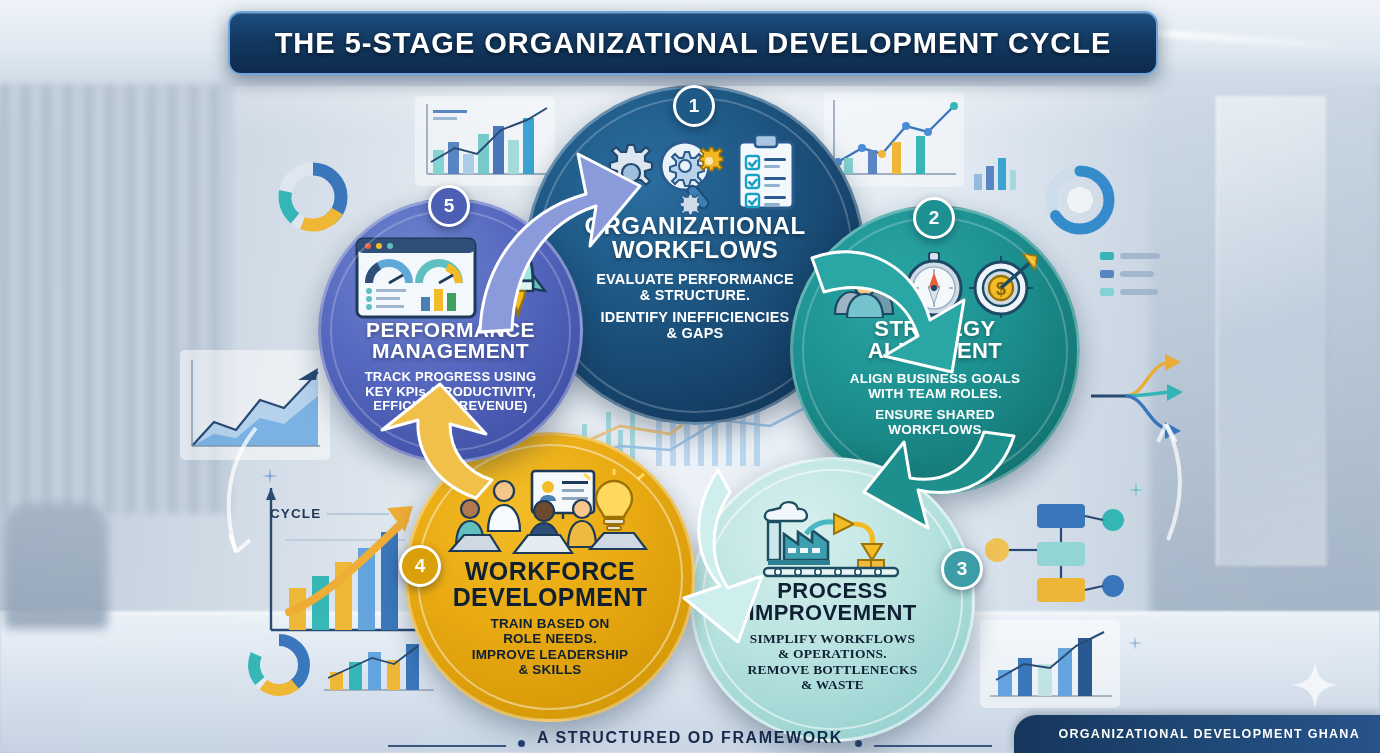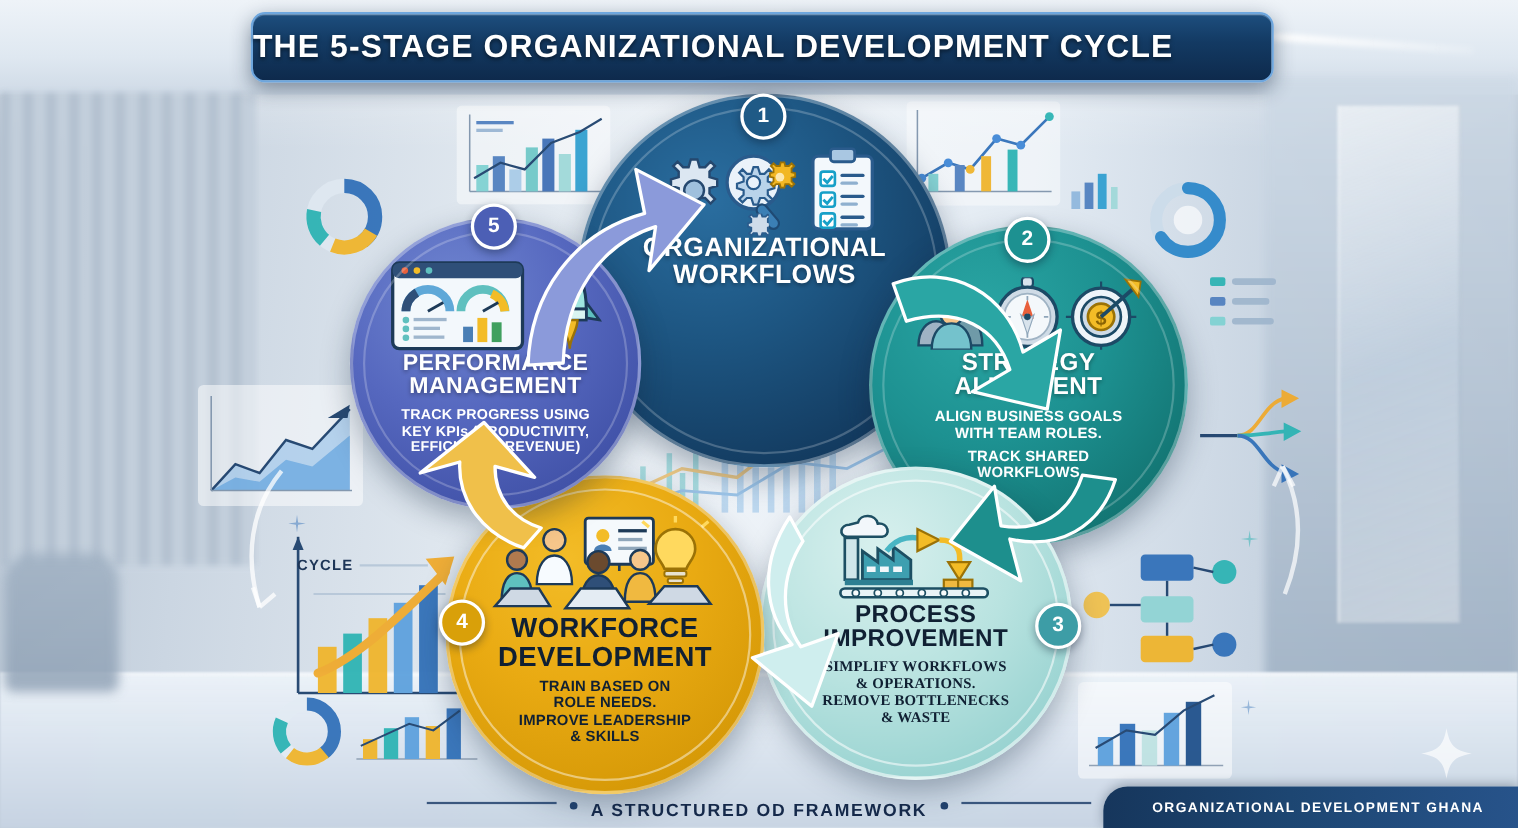--- a/index.html
+++ b/index.html
@@ -62,21 +62,21 @@
     filter: blur(5px); opacity:.82;
   }
 
   
   .title-bar {
     position:absolute; left:228px; top:11px; width:930px; height:64px;
     border-radius: 13px;
     background: linear-gradient(180deg,#1d4e7e 0%, #133a63 42%, #0e2a4c 100%);
     border: 2.5px solid #6ea6dd;
     box-shadow: 0 6px 18px rgba(12,30,55,.45), inset 0 1px 0 rgba(255,255,255,.22);
-    display:flex; align-items:center; 
+    display:flex; align-items:center; justify-content:center;
   }
   .title-text {
     color:#ffffff; font-size:29px; font-weight:bold; letter-spacing:1.0px;
     text-shadow: 0 2px 4px rgba(0,0,0,.55);
     white-space:nowrap;
   }
 
   
   .node {
     position:absolute; border-radius:50%;
@@ -100,21 +100,21 @@
   .node.light .title, .node.light .desc { color:#102033; text-shadow:none; }
   .icons { display:flex; align-items:flex-end; justify-content:center; gap:6px; }
 
   
   #n1 { left:525px; top:85px;  width:340px; height:340px;
         background: radial-gradient(circle at 35% 28%, #2a6ea0 0%, #1d5581 40%, #133b60 78%, #0e2c4b 100%);
         border:3px solid rgba(255,255,255,.30); }
   #n2 { left:790px; top:205px; width:290px; height:290px;
         background: radial-gradient(circle at 35% 28%, #2aa6a4 0%, #1d9191 42%, #137573 80%, #0d5f5f 100%);
         border:3px solid rgba(255,255,255,.30); }
-  #n3 { left:690px; top:424px; width:285px; height:285px;
+  #n3 { left:690px; top:457px; width:285px; height:285px;
         background: radial-gradient(circle at 38% 26%, #d8f0ee 0%, #b9e3e0 45%, #99d3d1 80%, #84c6c5 100%);
         border:3px solid rgba(255,255,255,.55); }
   #n4 { left:405px; top:432px; width:290px; height:290px;
         background: radial-gradient(circle at 38% 26%, #f3bc27 0%, #e9aa12 42%, #d79a08 78%, #c28a06 100%);
         border:3px solid rgba(255,255,255,.35); }
   #n5 { left:318px; top:198px; width:265px; height:265px;
         background: radial-gradient(circle at 35% 26%, #6f85d0 0%, #5668bf 42%, #4152a8 80%, #37458f 100%);
         border:3px solid rgba(255,255,255,.32); }
 
   #n1 .title { font-size:24px; margin-top:4px; }
@@ -142,30 +142,30 @@
   #b3 { left:941px; top:548px; background:#3d9da6; }
   #b4 { left:399px; top:545px; background:#d9a009; }
   #b5 { left:428px; top:185px; background:#4c5fb5; }
 
   
   .arrows { position:absolute; inset:0; pointer-events:none; z-index:20; }
 
   
   .footer {
     position:absolute; left:0; bottom:6px; width:100%;
-    display:flex; align-items:flex-start; justify-content:center; gap:12px;
+    display:flex; align-items:flex-end; justify-content:center; gap:12px;
   }
   .footer .line { width:118px; height:2px; background:#20406b; opacity:.85; }
   .footer .dot { width:7px; height:7px; border-radius:50%; background:#20406b; }
   .footer .txt {
     color:#15294a; font-size:16px; font-weight:bold; letter-spacing:1.6px;
   }
   .brand {
     position:absolute; right:0; bottom:0; height:38px;
-    padding:0 31px 0 44px;
+    padding:0 20px 0 44px;
     display:flex; align-items:center;
     background: linear-gradient(90deg,#16365c 0%, #1d4672 45%, #27538a 100%);
     border-top-left-radius:22px;
     box-shadow:0 -2px 10px rgba(10,25,45,.3);
   }
   .brand span { color:#fff; font-size:12.5px; font-weight:bold; letter-spacing:1.3px; }
 
   
   .deco { position:absolute; opacity:.93; }
   .skills-label {
@@ -452,20 +452,26 @@
           <path d="M13.5 66.5 l3.5 3.5 5 -6" stroke="#17a0c8" stroke-width="2.6" fill="none"></path>
           <rect x="29" y="62" width="22" height="3" rx="1.5" fill="#2a5b8c"></rect>
           <rect x="29" y="69" width="16" height="3" rx="1.5" fill="#8fb0cf"></rect>
         </g>
       </svg>
     </div>
     <div class="title">
       <div>ORGANIZATIONAL</div>
       <div>WORKFLOWS</div>
     </div>
+    <div class="desc">
+      <div>EVALUATE PERFORMANCE</div>
+      <div>&amp; STRUCTURE.</div>
+      <div style="margin-top:5px;">IDENTIFY INEFFICIENCIES</div>
+      <div>&amp; GAPS</div>
+    </div>
   </div>
 
   <div class="node dark" id="n2">
     <div class="inner-ring"></div>
     <div class="icons" style="margin-top:44px;height:66px;">
       <svg width="70" height="62" viewBox="0 0 70 62">
         <g stroke="#1c4a66" stroke-width="2.2">
           <circle cx="20" cy="18" r="9" fill="#f6c68a"></circle>
           <path d="M4 58 C4 44 12 36 20 36 C28 36 36 44 36 58 Z" fill="#9fb3c4"></path>
           <circle cx="44" cy="12" r="10" fill="#f6c68a"></circle>
@@ -503,21 +509,21 @@
         </g>
       </svg>
     </div>
     <div class="title">
       <div>STRATEGY</div>
       <div>ALIGNMENT</div>
     </div>
     <div class="desc">
       <div>ALIGN BUSINESS GOALS</div>
       <div>WITH TEAM ROLES.</div>
-      <div style="margin-top:5px;">TRACK SHARED</div>
+      <div style="margin-top:5px;">ENSURE SHARED</div>
       <div>WORKFLOWS</div>
     </div>
   </div>
 
   <div class="node light" id="n3">
     <div class="inner-ring" style="border-color:rgba(255,255,255,.55);"></div>
     <div class="icons" style="margin-top:42px;height:78px;">
       <svg width="158" height="82" viewBox="0 0 158 82">
         <path d="M18 12 C10 12 8 22 16 23 L48 23 C56 22 54 10 44 11 C42 2 28 2 26 10 Z" fill="#f2f7fb" stroke="#1d4f63" stroke-width="2.4"></path>
         <rect x="14" y="24" width="12" height="38" fill="#cfe6ea" stroke="#1d4f63" stroke-width="2.4"></rect>

